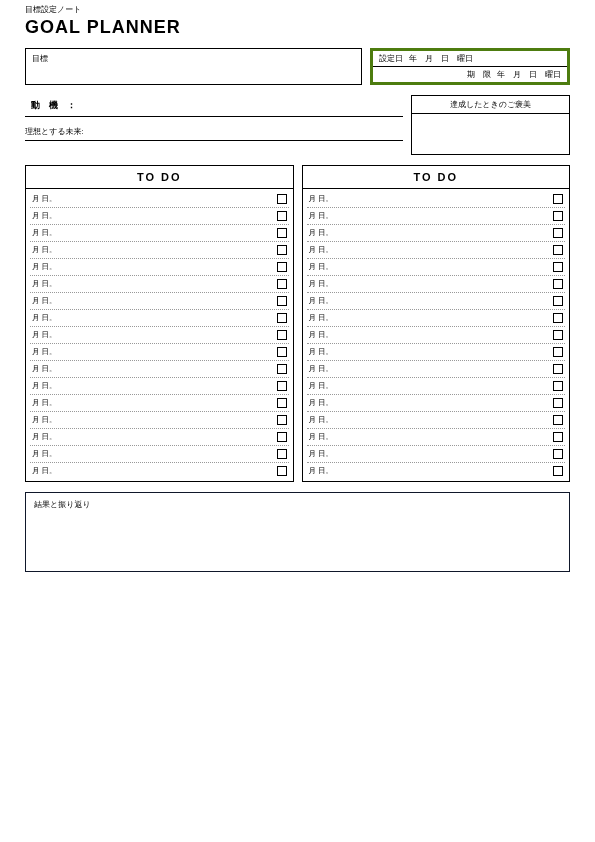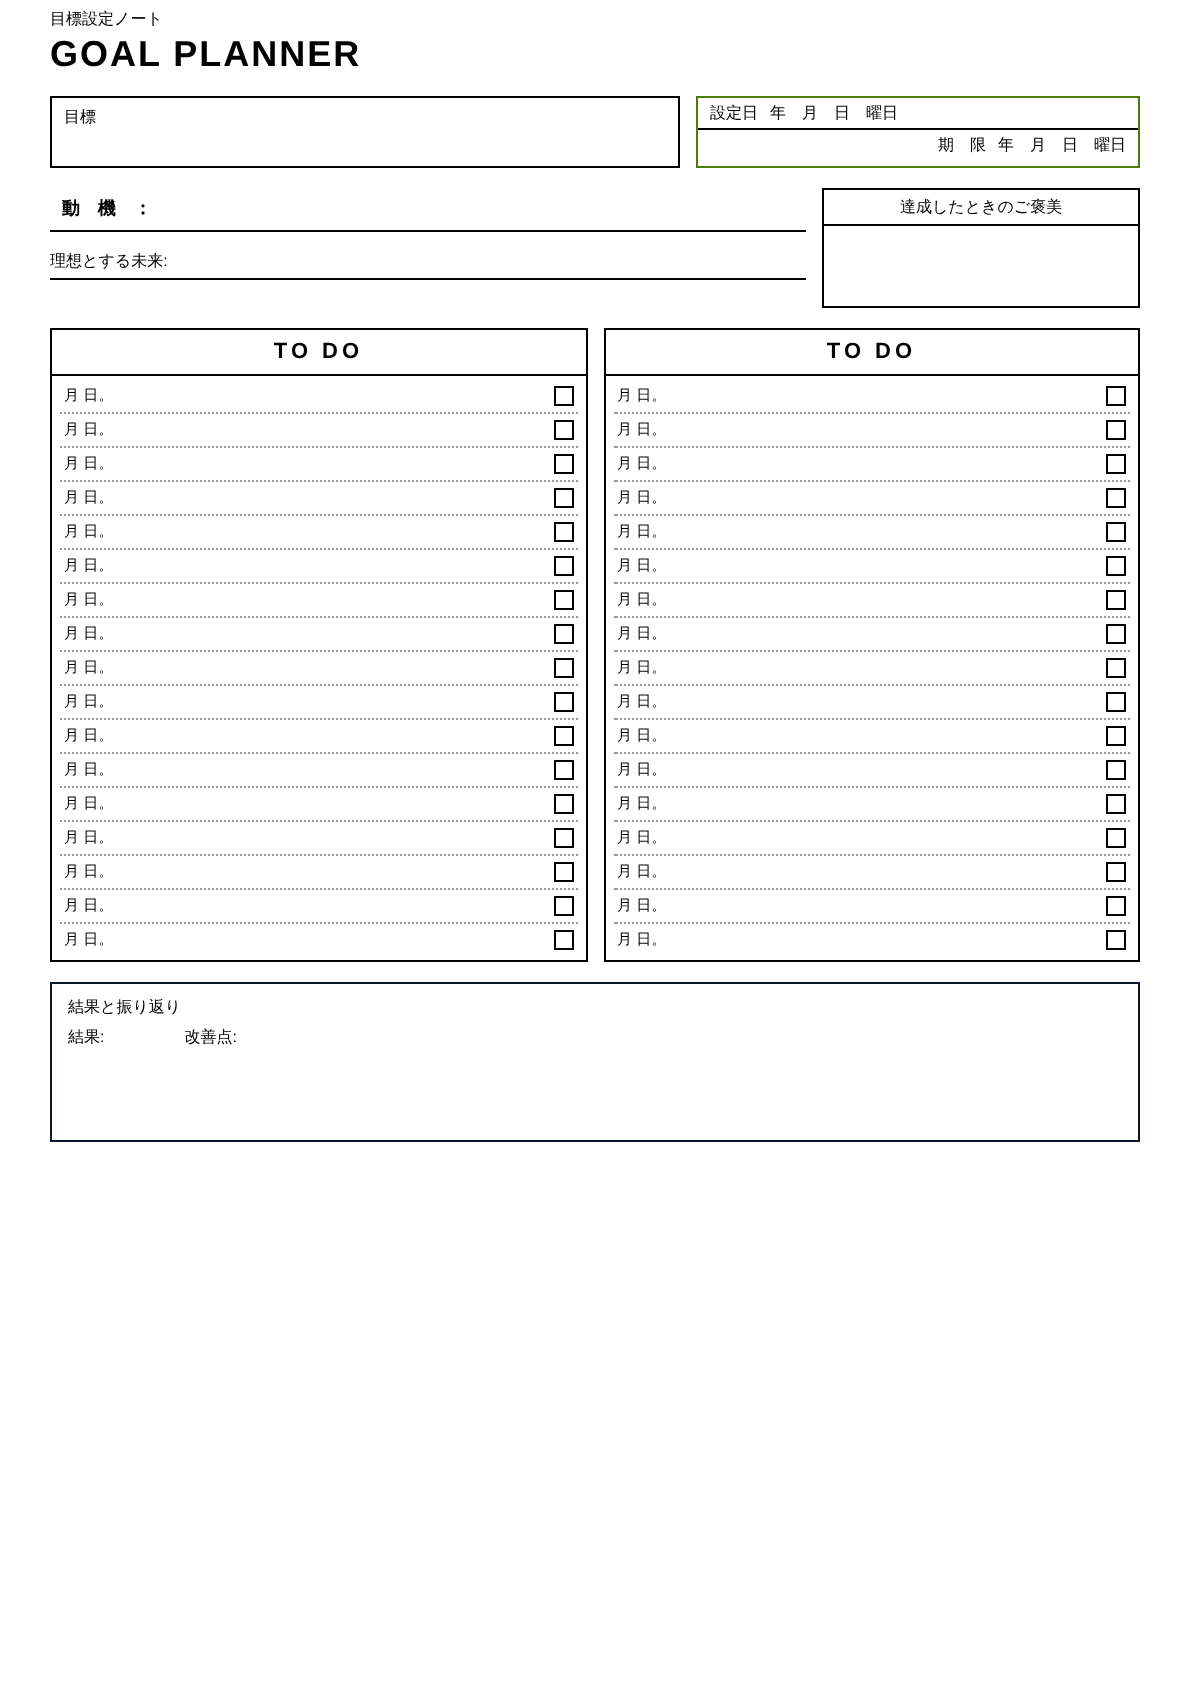--- a/index.html
+++ b/index.html
@@ -40,22 +40,22 @@
     .goal-box {
       border: 1px solid #000;
       flex: 1;
       padding: 4px 6px;
       min-height: 36px;
     }
     .goal-label {
       font-size: 8px;
     }
     .date-box {
-      border: 1px solid #4d7c0f;
-      width: 222px;
+      border: 3px solid #4d7c0f;
+      width: 200px;
     }
     .date-row {
       display: flex;
       align-items: center;
       padding: 2px 6px;
       border-bottom: 1px solid #000;
       font-size: 8px;
       gap: 6px;
     }
     .date-row:last-child {
@@ -421,19 +421,15 @@
         <span class="todo-line"></span>
         <div class="todo-checkbox"></div>
       </div>
         </div>
     </div>
 
   </div>
 
   <div class="bottom-section">
     <div class="bottom-title">結果と振り返り</div>
-    <div class="bottom-row">
-      <span class="bottom-label">結果:</span>
-      <span class="bottom-label">改善点:</span>
-    </div>
   </div>
 
 </div>
 
 </body></html>

